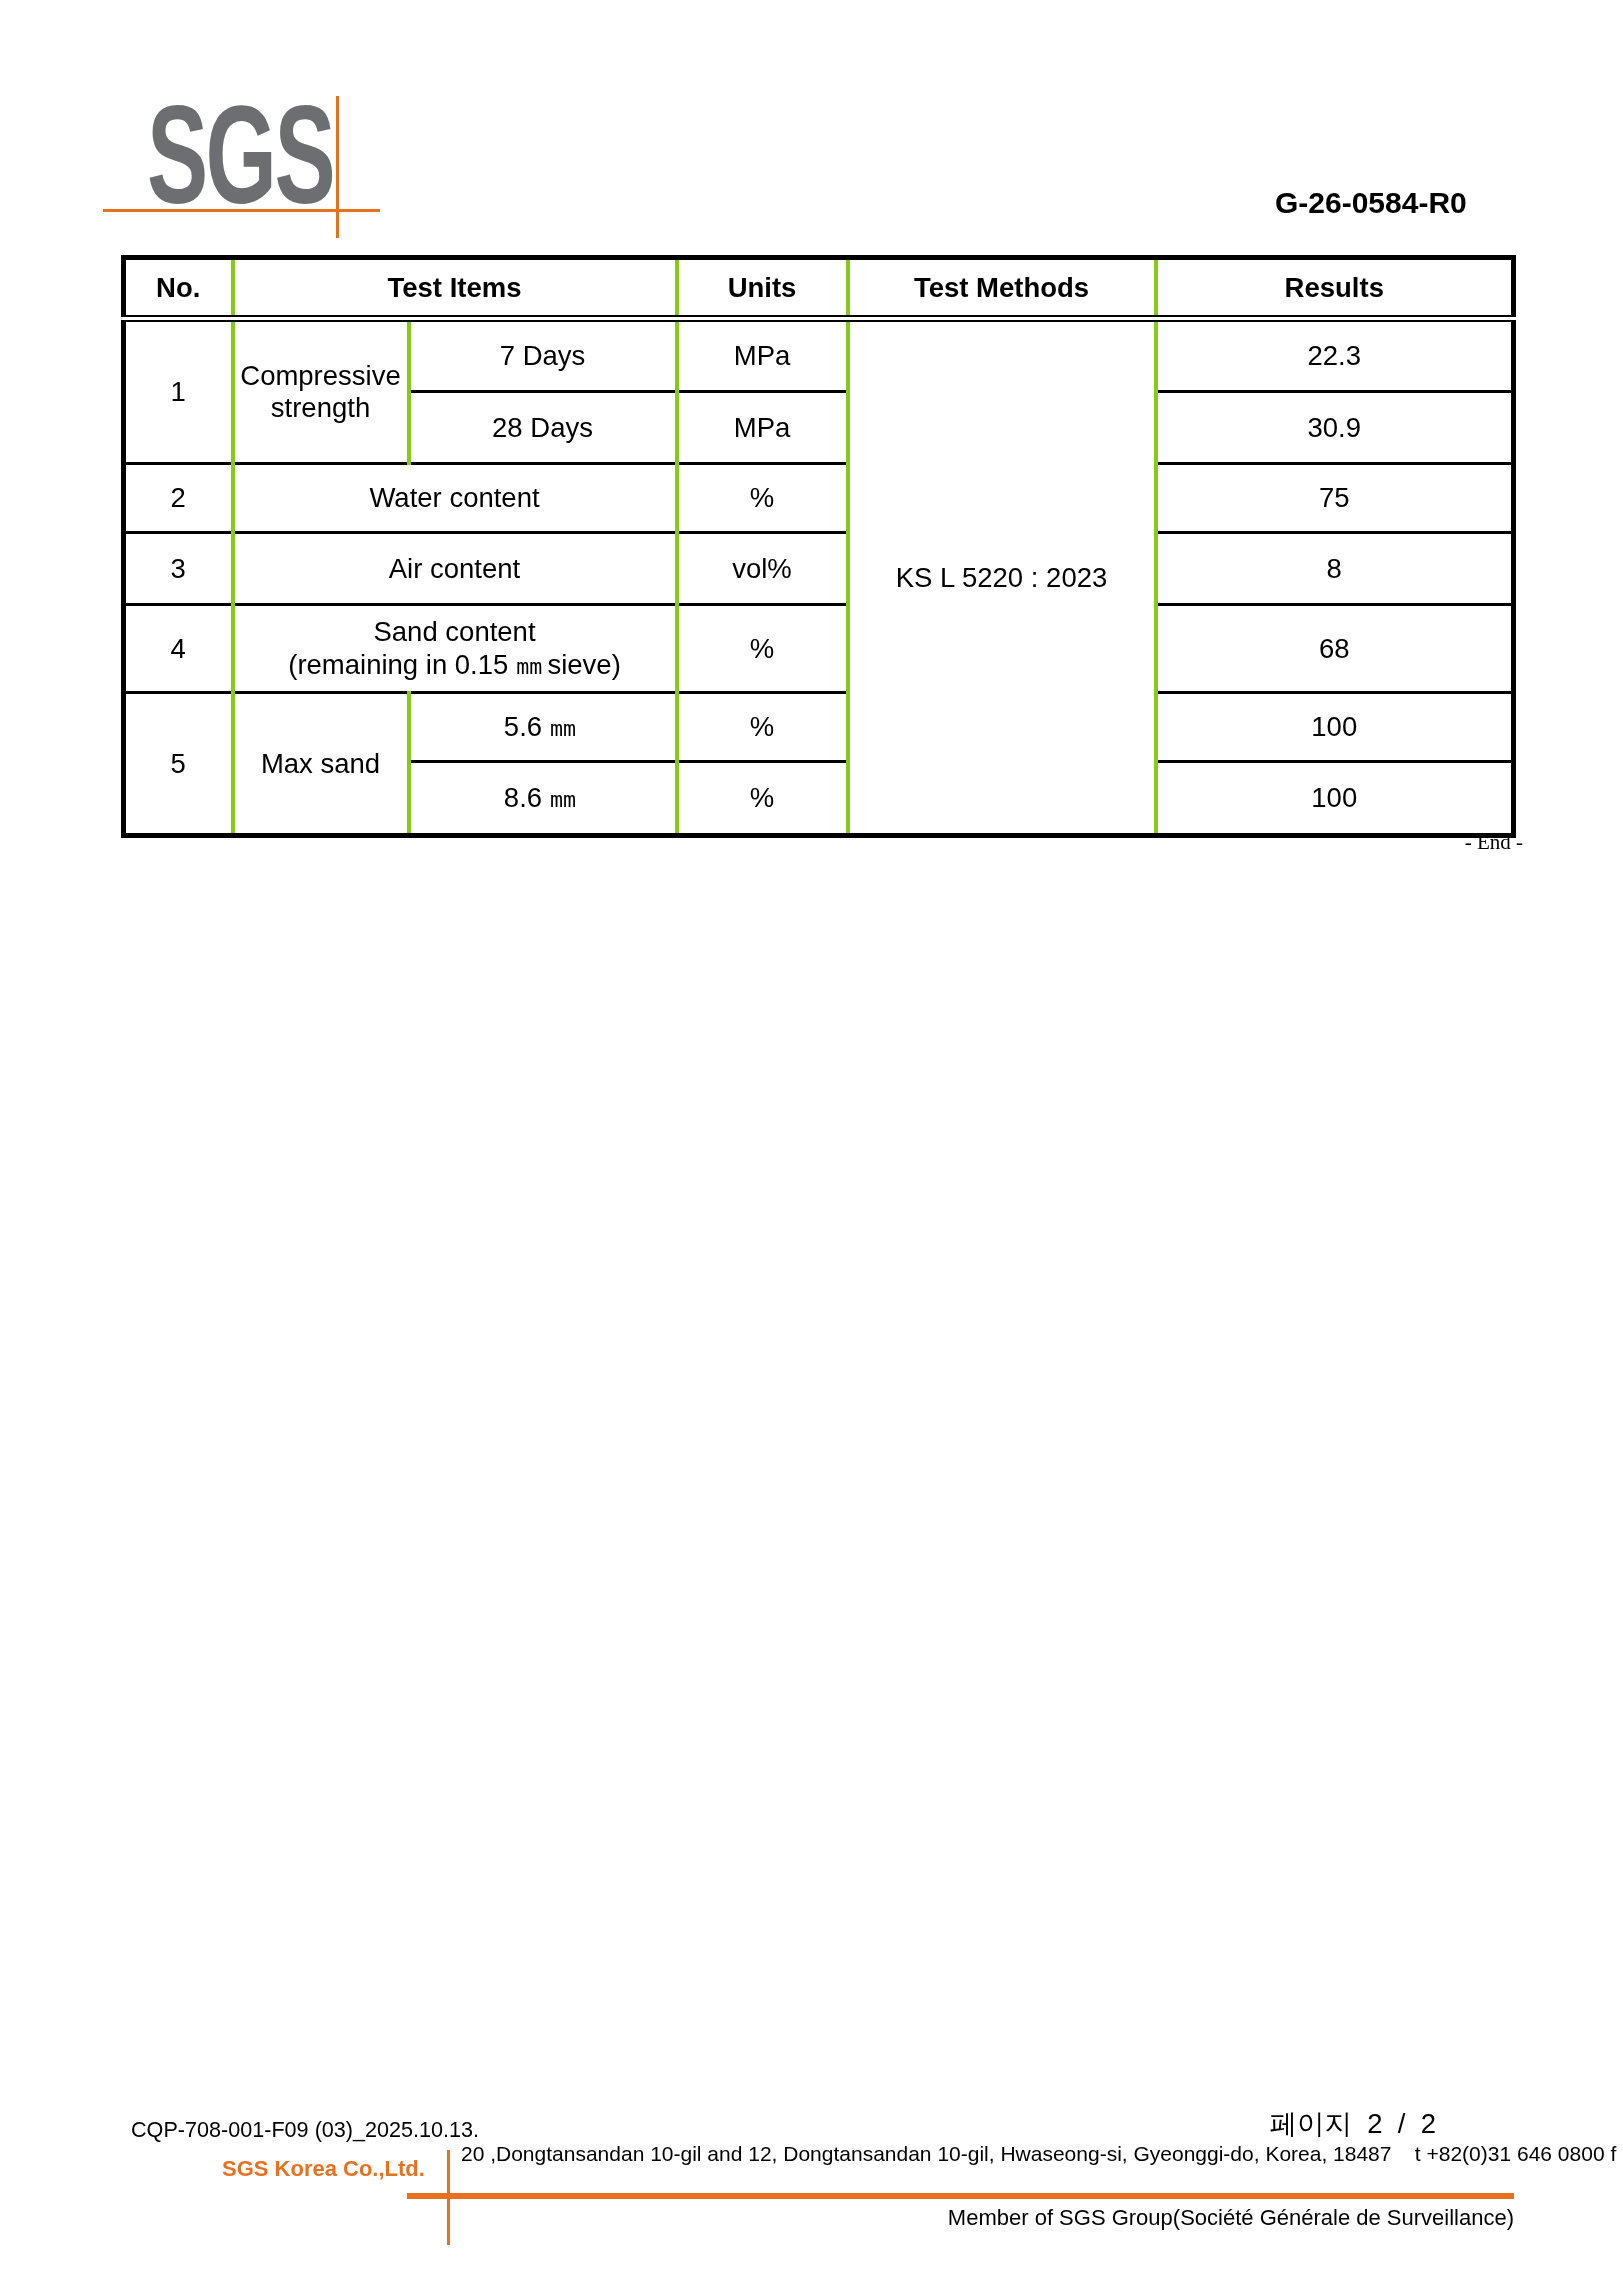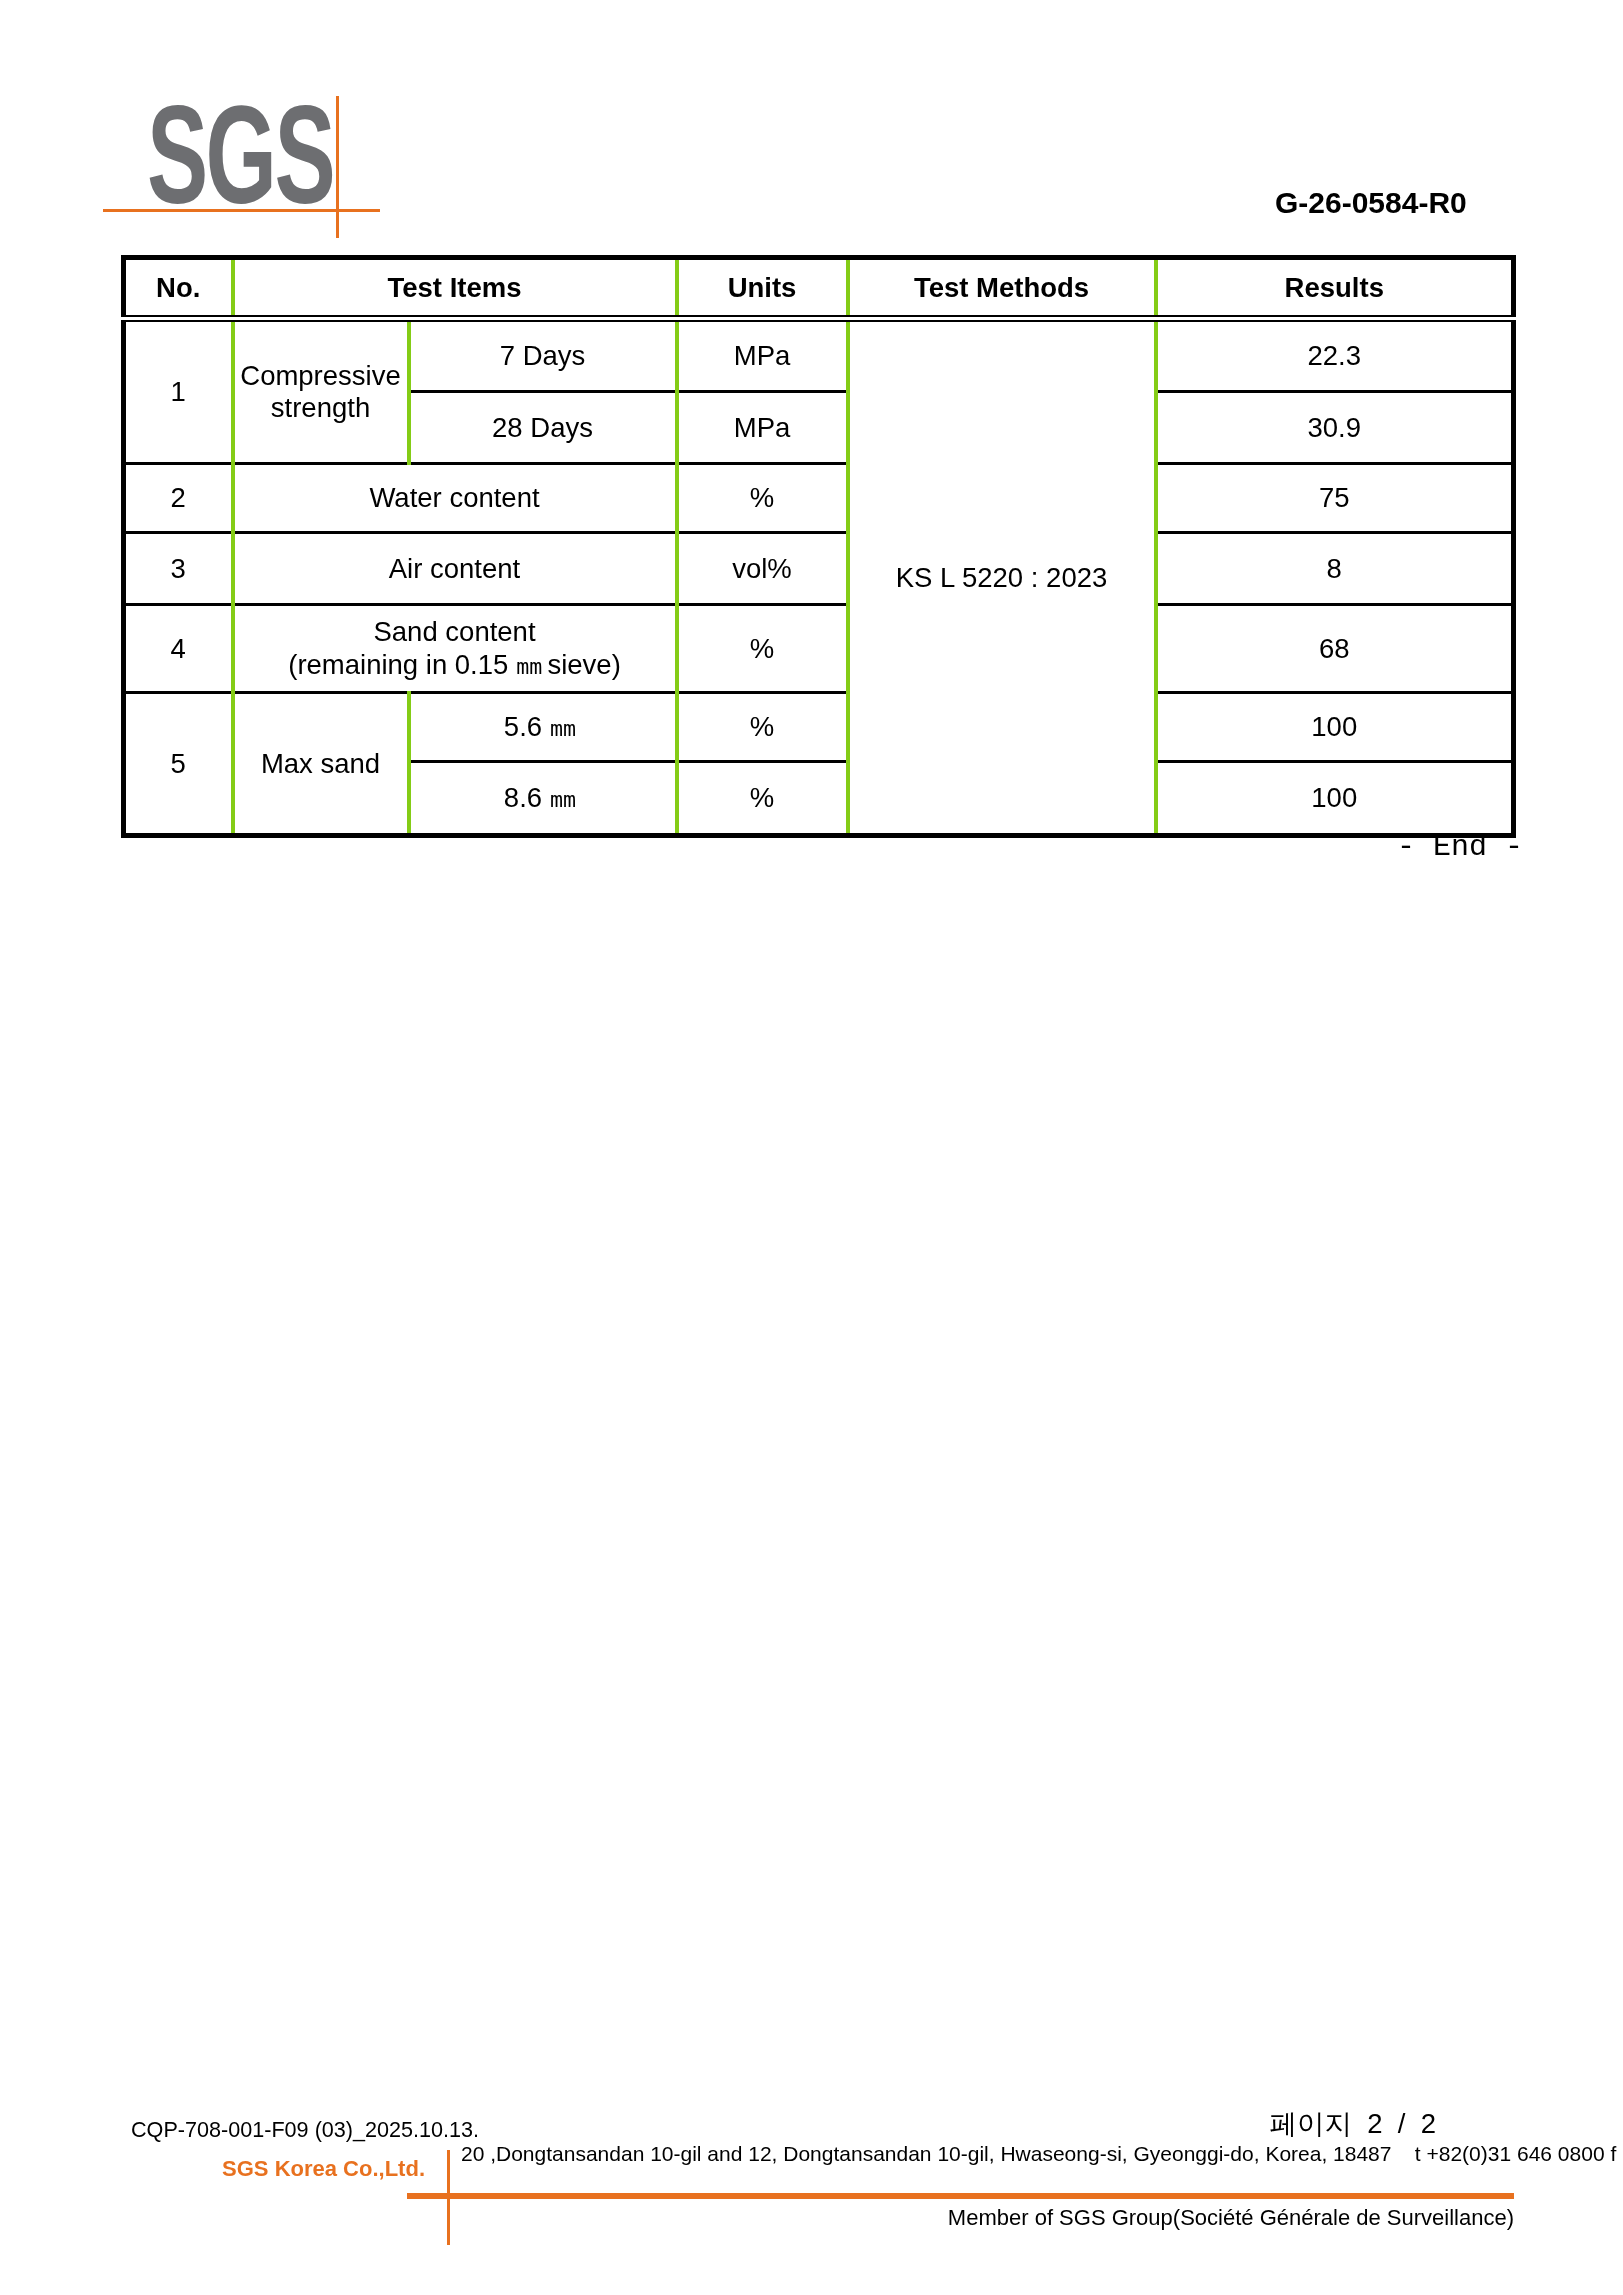--- a/index.html
+++ b/index.html
@@ -56,30 +56,30 @@
   tr.h-r1a { height: 73px; }
   tr.h-r1b { height: 72px; }
   tr.h-r2  { height: 69px; }
   tr.h-r3  { height: 72px; }
   tr.h-r4  { height: 88px; }
   tr.h-r5a { height: 69px; }
   tr.h-r5b { height: 74px; }
 
   .end-marker {
     position: absolute; top: 832px; right: 100px;
-    font-family: Liberation Mono, monospace;
-    font-size: 30px; line-height: 1;
+    font-family: Liberation Serif, serif;
+    font-size: 21px; line-height: 1;
   }
 
   
   .doc-code { position: absolute; left: 131px; top: 2119px; font-size: 21.6px; line-height: 1; }
   .page-label { position: absolute; top: 2110px; right: 187px; font-size: 27.5px; line-height: 1; white-space: pre; }
   .company {
     position: absolute; left: 222px; top: 2158px; width: 203px;
-    text-align: right; font-size: 22px; font-weight: bold; line-height: 1;
+    text-align: left; font-size: 22px; font-weight: bold; line-height: 1;
     color: #E8711F;
   }
   .footer-vline { position: absolute; left: 447px; top: 2150px; width: 3.3px; height: 95px; background: #E8711F; }
   .footer-hline { position: absolute; left: 407px; top: 2193px; width: 1107px; height: 5.9px; background: #E8711F; }
   .address-block { position: absolute; left: 461px; top: 2141px; width: 1044px; text-align: center; }
   .address-line { font-size: 21px; line-height: 25px; white-space: pre; }
   .member-line { position: absolute; top: 2207px; right: 109px; font-size: 22px; line-height: 1; }
 </style>
 </head>
 <body>

